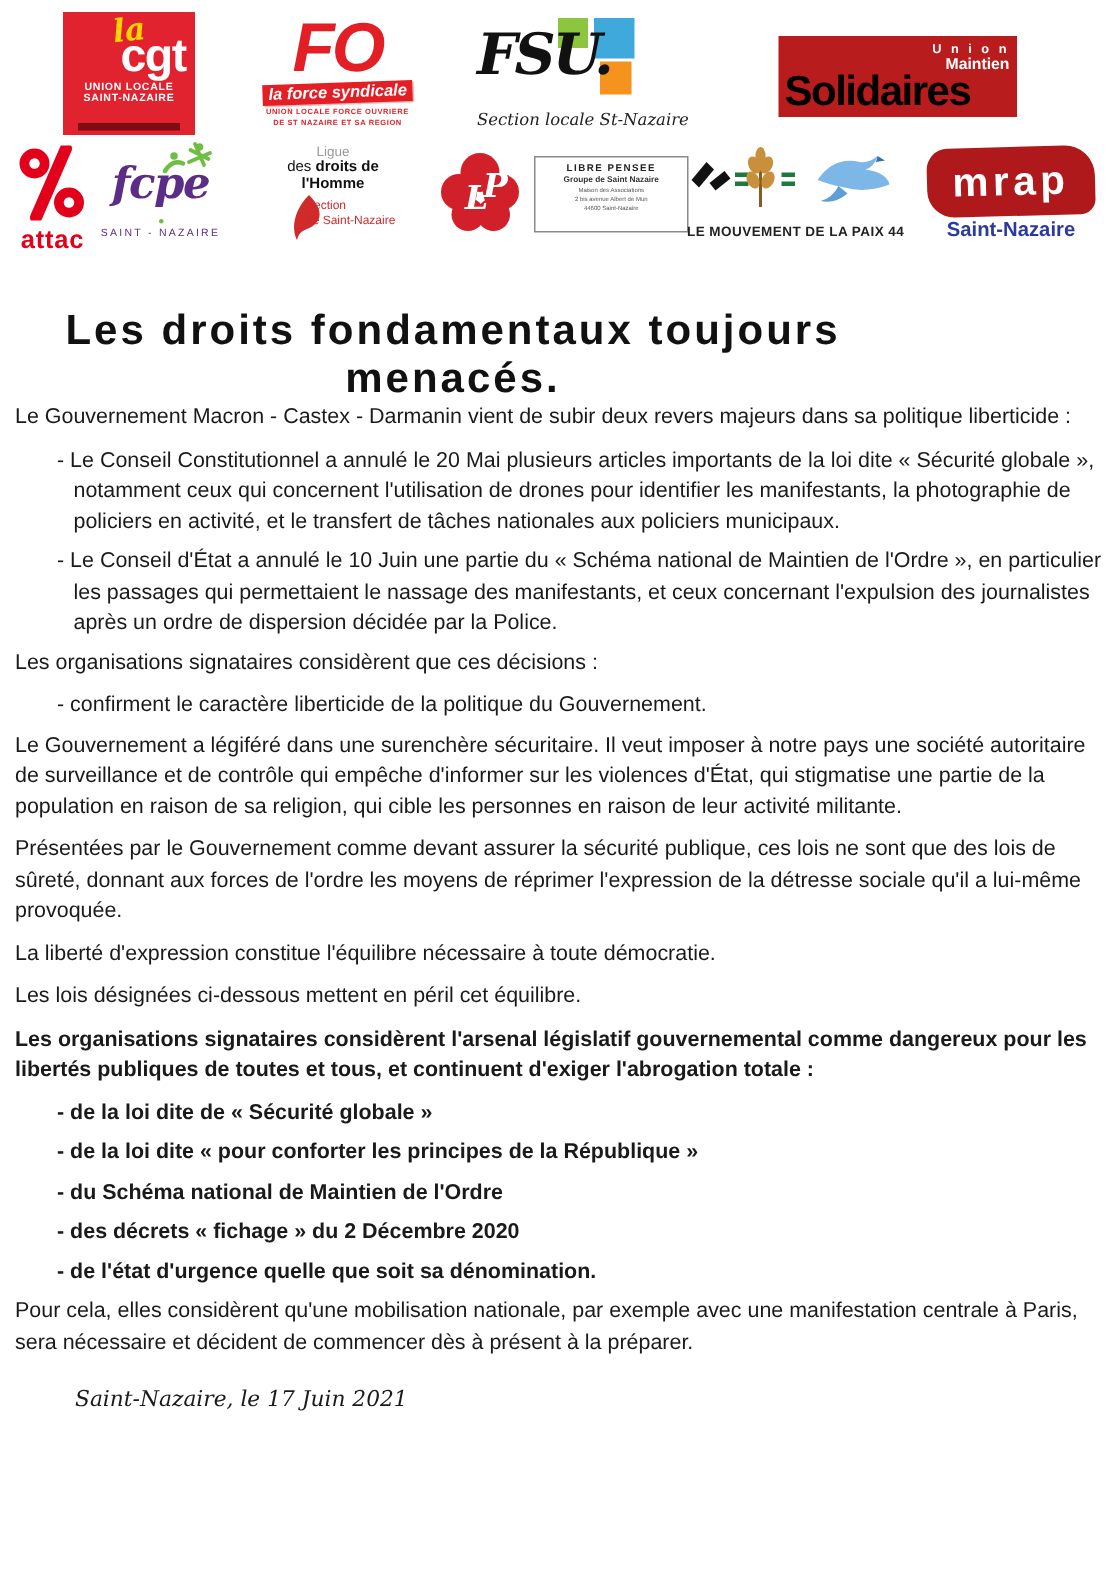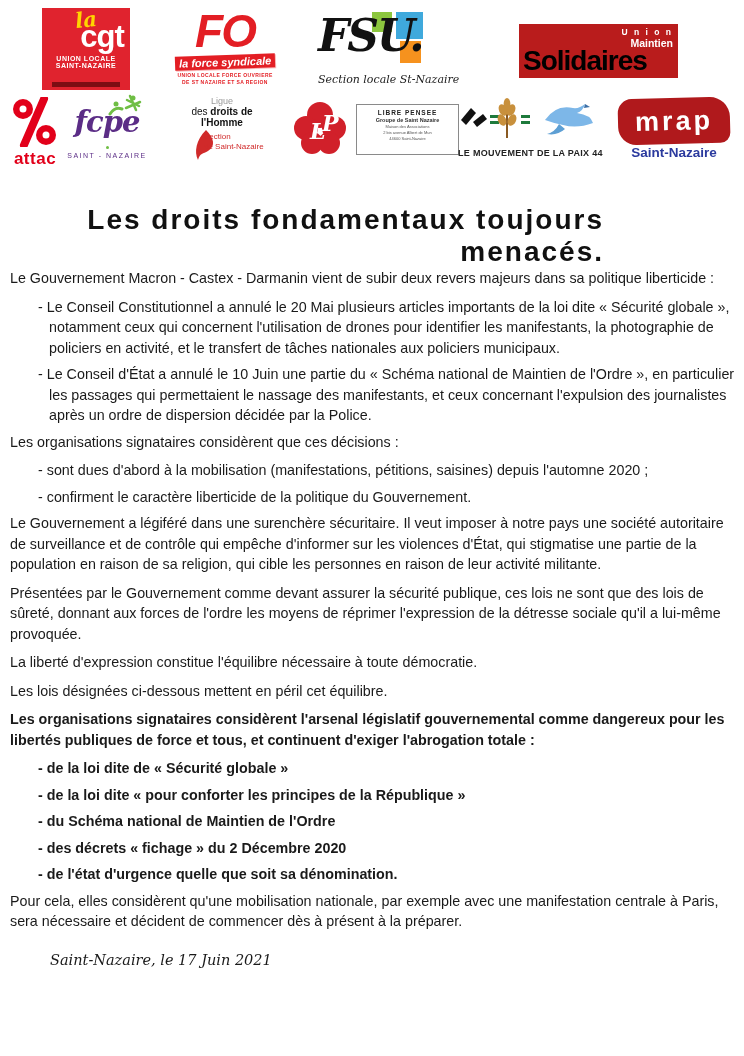--- a/index.html
+++ b/index.html
@@ -23,21 +23,21 @@
   .fo .band { display:inline-block; background:#e31e24; color:#fff; font-style:italic; font-weight:bold; font-size:11px; padding:1px 4px; transform:rotate(-2deg); margin-top:-8px; box-shadow:1px 1px 0 #f9b9b9; }
   .fo .t1,.fo .t2 { display:block; color:#e31e24; font-weight:bold; font-size:5px; letter-spacing:.4px; margin-top:2px; }
   .fo .t2 { margin-top:1px; }
 
   
   .fsu { left:318px; top:12px; width:128px; height:74px; }
   .fsu .sq { position:absolute; }
   .fsu .sq.g { left:54px; top:0; width:20px; height:20px; background:#8cc63e; }
   .fsu .sq.b { left:78px; top:0; width:27px; height:27px; background:#3fa9dc; }
   .fsu .sq.o { left:82px; top:29px; width:21px; height:22px; background:#f6921e; }
-  .fsu .acr { position:absolute; left:0; top:0; font-family:"DejaVu Serif", serif; font-style:italic; font-weight:bold; font-size:44px; line-height:48px; color:#111; letter-spacing:-2px; }
+  .fsu .acr { position:absolute; left:0; top:0; font-family:"DejaVu Serif", serif; font-style:italic; font-weight:bold; font-size:38px; line-height:48px; color:#111; letter-spacing:-2px; }
   .fsu .tag { position:absolute; left:0; bottom:0; font-family:"DejaVu Serif", serif; font-style:italic; font-size:11px; color:#222; white-space:nowrap; }
 
   
   .soli { left:519px; top:24px; width:159px; height:54px; background:#b91c1c; }
   .soli .name { position:absolute; left:4px; bottom:1px; font-size:28px; font-weight:900; color:#000; letter-spacing:-1px; }
   .soli .u1 { position:absolute; right:5px; top:3px; font-size:8.5px; font-weight:bold; color:#fff; letter-spacing:2px; }
   .soli .u2 { position:absolute; right:5px; top:13px; font-size:10.5px; font-weight:bold; color:#fff; }
 
   
   .attac { left:8px; top:97px; width:54px; height:70px; text-align:center; }
@@ -74,21 +74,21 @@
   .paix { left:458px; top:98px; width:140px; height:64px; text-align:center; }
   .paix .name { display:block; font-size:9px; font-weight:bold; color:#222; letter-spacing:.3px; margin-top:2px; white-space:nowrap; }
 
   
   .mrap { left:618px; top:98px; width:112px; height:66px; text-align:center; }
   .mrap .box { width:112px; height:46px; background:#b0191c; border-radius:14px 20px 10px 18px; transform:rotate(-1.5deg); display:flex; align-items:center; justify-content:center; }
   .mrap .name { color:#fff; font-size:27px; font-weight:bold; letter-spacing:3px; }
   .mrap .city { display:block; color:#2b3a9e; font-size:13.5px; font-weight:bold; margin-top:1px; }
 
   
-  .title { position:absolute; left:0; top:204px; width:604px; text-align:right; font-size:28px; font-weight:bold; letter-spacing:2px; color:#111; }
+  .title { position:absolute; left:0; top:204px; width:604px; text-align:center; font-size:28px; font-weight:bold; letter-spacing:2px; color:#111; }
 
   
   .article { position:absolute; left:10px; top:268px; width:726px; font-size:14.3px; line-height:20.5px; color:#1a1a1a; }
   .para { margin-bottom:8px; }
   .bullet { margin:0 0 6px 0; padding-left:39px; text-indent:-11px; }
   .bold { font-weight:bold; }
   .sig { font-family:"DejaVu Serif", serif; font-style:italic; margin-left:40px; margin-top:18px; font-size:14.5px; }
 </style>
 </head>
 <body>
@@ -208,27 +208,26 @@
   <span class="city">Saint-Nazaire</span>
 </div>
 
 <h1 class="title">Les droits fondamentaux toujours menacés.</h1>
 
 <div class="article">
   <p class="para">Le Gouvernement Macron - Castex - Darmanin vient de subir deux revers majeurs dans sa politique liberticide :</p>
   <p class="bullet">- Le Conseil Constitutionnel a annulé le 20 Mai plusieurs articles importants de la loi dite « Sécurité globale », notamment ceux qui concernent l'utilisation de drones pour identifier les manifestants, la photographie de policiers en activité, et le transfert de tâches nationales aux policiers municipaux.</p>
   <p class="bullet">- Le Conseil d'État a annulé le 10 Juin une partie du « Schéma national de Maintien de l'Ordre », en particulier les passages qui permettaient le nassage des manifestants, et ceux concernant l'expulsion des journalistes après un ordre de dispersion décidée par la Police.</p>
   <p class="para">Les organisations signataires considèrent que ces décisions :</p>
-  <p class="bullet">- sont dues d'abord à la mobilisation (manifestations, pétitions, saisines) depuis l'automne 2020 ;</p>
   <p class="bullet">- confirment le caractère liberticide de la politique du Gouvernement.</p>
   <p class="para">Le Gouvernement a légiféré dans une surenchère sécuritaire. Il veut imposer à notre pays une société autoritaire de surveillance et de contrôle qui empêche d'informer sur les violences d'État, qui stigmatise une partie de la population en raison de sa religion, qui cible les personnes en raison de leur activité militante.</p>
   <p class="para">Présentées par le Gouvernement comme devant assurer la sécurité publique, ces lois ne sont que des lois de sûreté, donnant aux forces de l'ordre les moyens de réprimer l'expression de la détresse sociale qu'il a lui-même provoquée.</p>
   <p class="para">La liberté d'expression constitue l'équilibre nécessaire à toute démocratie.</p>
   <p class="para">Les lois désignées ci-dessous mettent en péril cet équilibre.</p>
-  <p class="para bold">Les organisations signataires considèrent l'arsenal législatif gouvernemental comme dangereux pour les libertés publiques de force et tous, et continuent d'exiger l'abrogation totale :</p>
+  <p class="para bold">Les organisations signataires considèrent l'arsenal législatif gouvernemental comme dangereux pour les libertés publiques de toutes et tous, et continuent d'exiger l'abrogation totale :</p>
   <p class="bullet bold">- de la loi dite de « Sécurité globale »</p>
   <p class="bullet bold">- de la loi dite « pour conforter les principes de la République »</p>
   <p class="bullet bold">- du Schéma national de Maintien de l'Ordre</p>
   <p class="bullet bold">- des décrets « fichage » du 2 Décembre 2020</p>
   <p class="bullet bold">- de l'état d'urgence quelle que soit sa dénomination.</p>
   <p class="para">Pour cela, elles considèrent qu'une mobilisation nationale, par exemple avec une manifestation centrale à Paris, sera nécessaire et décident de commencer dès à présent à la préparer.</p>
   <p class="sig">Saint-Nazaire, le 17 Juin 2021</p>
 </div>
 
 </body></html>

